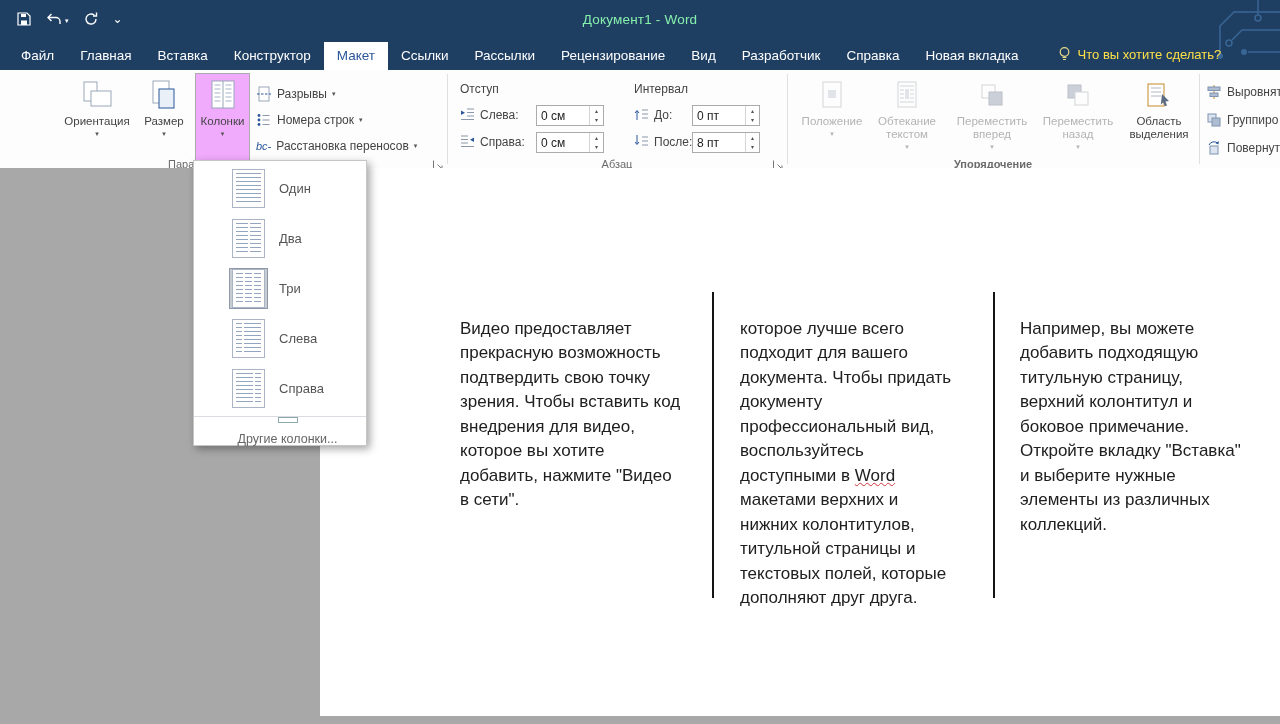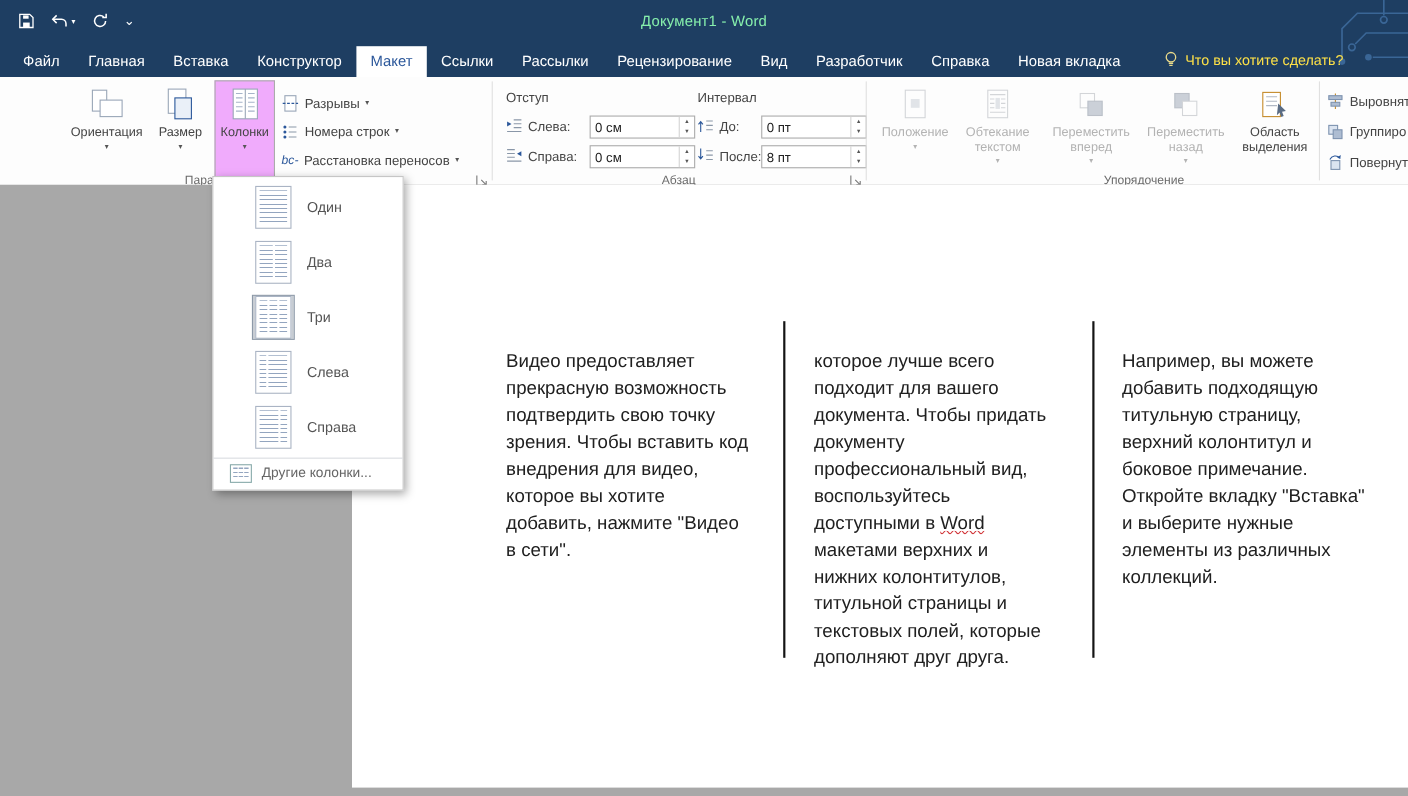--- a/index.html
+++ b/index.html
@@ -36,39 +36,39 @@
   .smallbtn{position:absolute;display:flex;align-items:center;gap:5px;height:20px;
             font-size:12px;color:#444;cursor:pointer;white-space:nowrap;}
   .smallbtn .dd{margin-top:0;}
 
   .vdivider{position:absolute;top:4px;height:90px;width:1px;background:#e0e0e0;}
   .grouplabel{position:absolute;top:88px;font-size:11px;color:#6b6b6b;text-align:center;pointer-events:none;}
   .launcher{position:absolute;top:87px;width:13px;height:13px;cursor:pointer;}
 
   .fieldlabel{position:absolute;font-size:12px;color:#444;white-space:nowrap;}
   .grouphdr{position:absolute;font-size:12px;color:#444;}
-  .spinfield{position:absolute;display:flex;width:96px;height:21px;border:1px solid #ababab;background:#fff;box-sizing:border-box;}
+  .spinfield{position:absolute;display:flex;width:68px;height:21px;border:1px solid #ababab;background:#fff;box-sizing:border-box;}
   .spinfield input{border:0;outline:0;flex:1;min-width:0;font-size:12px;padding:0 4px;
                    font-family:"Liberation Sans","DejaVu Sans",sans-serif;color:#222;background:transparent;}
   .spin{width:13px;border-left:1px solid #d4d4d4;display:flex;flex-direction:column;cursor:pointer;}
   .spin div{flex:1;display:flex;align-items:center;justify-content:center;font-size:6px;color:#555;line-height:1;}
 
   
   .menu{position:absolute;left:193px;top:160px;width:172px;background:#fff;border:1px solid #c6c6c6;
         box-shadow:3px 3px 8px rgba(0,0,0,.35);z-index:50;padding:2px 0 2px 0;}
   .menuitem{height:50px;display:flex;align-items:center;gap:12px;padding-left:12px;cursor:pointer;margin-left:24px;}
   .menuiconwrap{width:37px;height:39px;display:flex;align-items:center;justify-content:center;}
   .menuitem.selected .menuiconwrap{background:#c8cdd3;outline:1px solid #8d99a8;}
   .menulabel{font-size:13px;color:#555;}
   .colicon{width:25px;height:31px;background:#fff;border:1px solid #aab4c4;display:flex;gap:2px;padding:3px;box-sizing:content-box;}
   .colicon i{display:block;flex:1;background:repeating-linear-gradient(to bottom,#93a5bf 0 1px,transparent 1px 4px);}
   .colicon i.narrow{flex:0 0 6px;}
   .colicon.mini{width:14px;height:11px;padding:2px;gap:1px;border-color:#8aa;}
   .menusep{border-top:1px solid #d9dce0;margin-top:3px;}
-  .menumore{height:26px;display:flex;align-items:center;gap:9px;padding-left:15px;cursor:pointer;}
+  .menumore{height:26px;display:flex;align-items:center;gap:9px;padding-left:15px;cursor:pointer;flex-direction:column;}
   .menumore .menulabel{font-size:12.5px;color:#666;}
 
   
   .docarea{position:absolute;left:0;top:168px;width:1280px;height:556px;background:#a8a8a8;}
   .page{position:absolute;left:320px;top:0;width:960px;height:548px;background:#fff;}
   .doccol{position:absolute;white-space:pre-line;font-size:17px;line-height:24.5px;color:#202020;cursor:text;}
   .docp2{margin-top:13px;}
   .colsep{position:absolute;width:2px;background:#141414;}
   .sp{text-decoration:underline;text-decoration-style:wavy;text-decoration-color:#d13438;text-decoration-thickness:1px;}
 </style>
@@ -357,21 +357,21 @@
     <div class="smallbtn" style="left:1206px;top:68px;">
       <svg width="16" height="16" viewBox="0 0 16 16">
         <rect x="4" y="6" width="8" height="8" fill="#dbe4f0" stroke="#7e93b0"></rect>
         <path d="M3 5 A5.5 5.5 0 0 1 12 3.5" fill="none" stroke="#2b579a"></path>
         <path d="M12.8 1 L12.5 4.5 L9.5 3.2 Z" fill="#2b579a"></path>
       </svg>
       <span>Повернут</span>
 
     </div>
 
-    <div class="grouplabel" style="left:834px;width:412px;">Упорядочение</div>
+    <div class="grouplabel" style="left:787px;width:412px;font-weight:bold;">Упорядочение</div>
   </div>
 
   <div class="menu">
     <div class="menuitem">
       <span class="menuiconwrap">
         <span class="colicon">
             <i></i>
           </span>
       </span>
       <span class="menulabel">Один</span>

